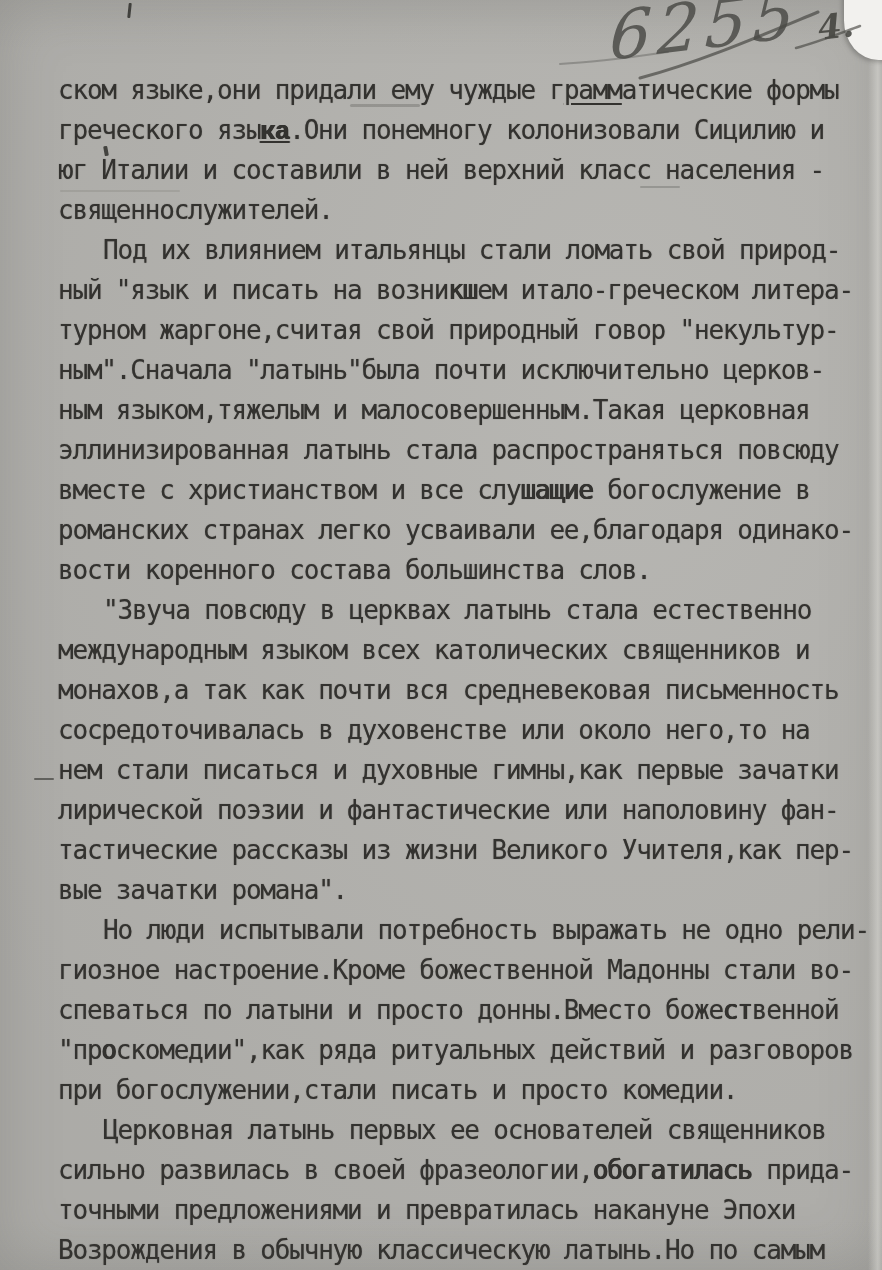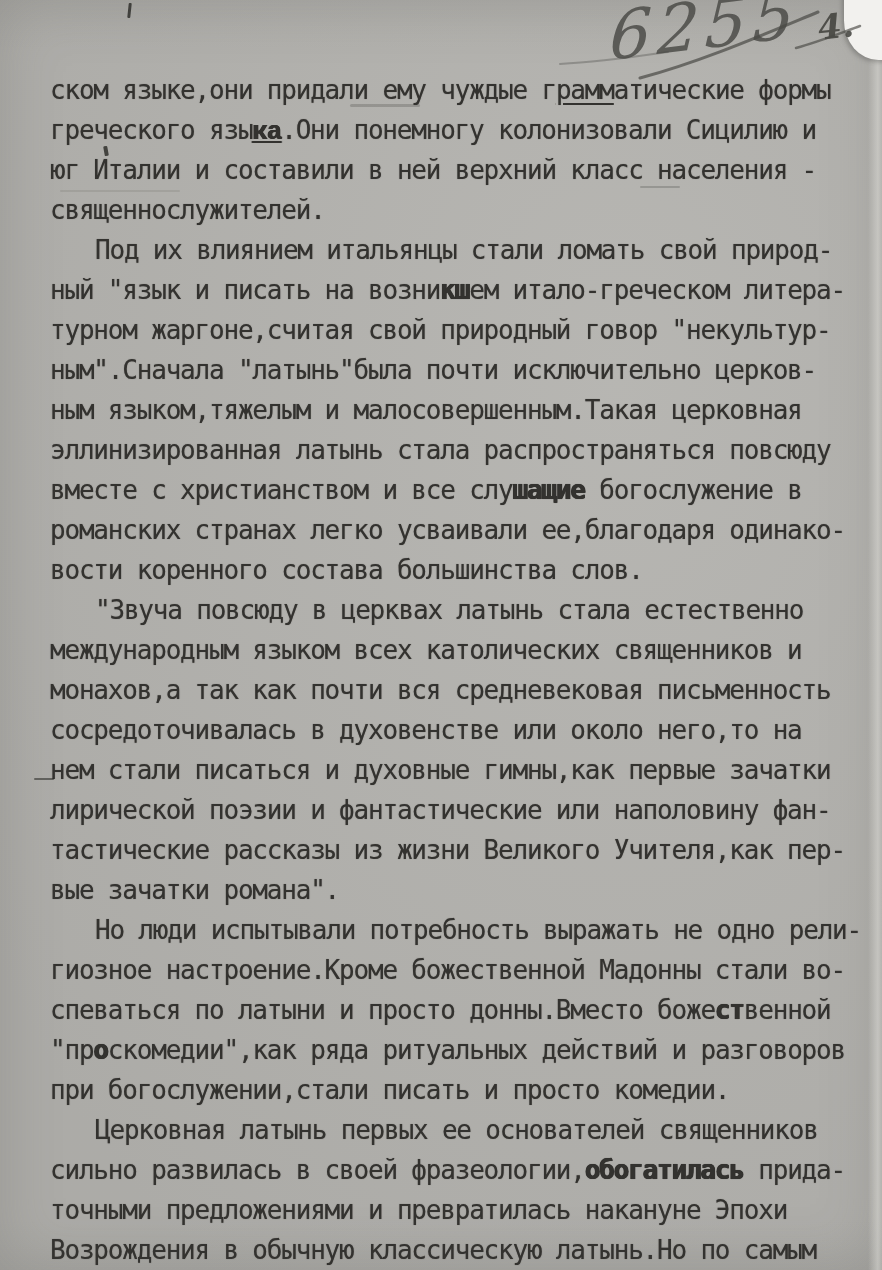--- a/index.html
+++ b/index.html
@@ -28,24 +28,24 @@
     box-shadow:-2px 2px 4px rgba(70,70,66,0.35);
   }
   .text-block{
     position:absolute;left:50px;top:70px;width:812px;
     font-size:26px;letter-spacing:-1.2px;
     line-height:40px;
     color:#33322f;
     text-shadow:0 0 1px rgba(52,50,46,0.55);
     white-space:pre;
   }
-  .line{height:40px;}
+  .line{height:40px;margin-left:8px;}
   .line.indent{padding-left:45px;}
   .text-block span.u{text-decoration:underline;text-underline-offset:4px;text-decoration-thickness:2px;}
-  .text-block span.b{font-weight:bold;text-shadow:0.6px 0 0 currentColor,-0.6px 0 0 currentColor,0 0 1px rgba(40,40,36,0.6);}
+  .text-block span.b{font-weight:normal;text-shadow:0.6px 0 0 currentColor,-0.6px 0 0 currentColor,0 0 1px rgba(40,40,36,0.6);}
   .text-block span.bu{font-weight:bold;text-decoration:underline;text-underline-offset:2px;text-decoration-thickness:2px;text-shadow:0.6px 0 0 currentColor,-0.6px 0 0 currentColor;font-family:Liberation Mono, monospace;}
   .hw-serial{
     position:absolute;left:612px;top:-2px;
     font-family:"DejaVu Serif","Liberation Serif",serif;
     font-style:italic;font-size:66px;
     letter-spacing:6px;
     color:rgba(72,72,68,0.82);
     transform:rotate(-7deg) skewX(-10deg);
     transform-origin:left top;
   }

